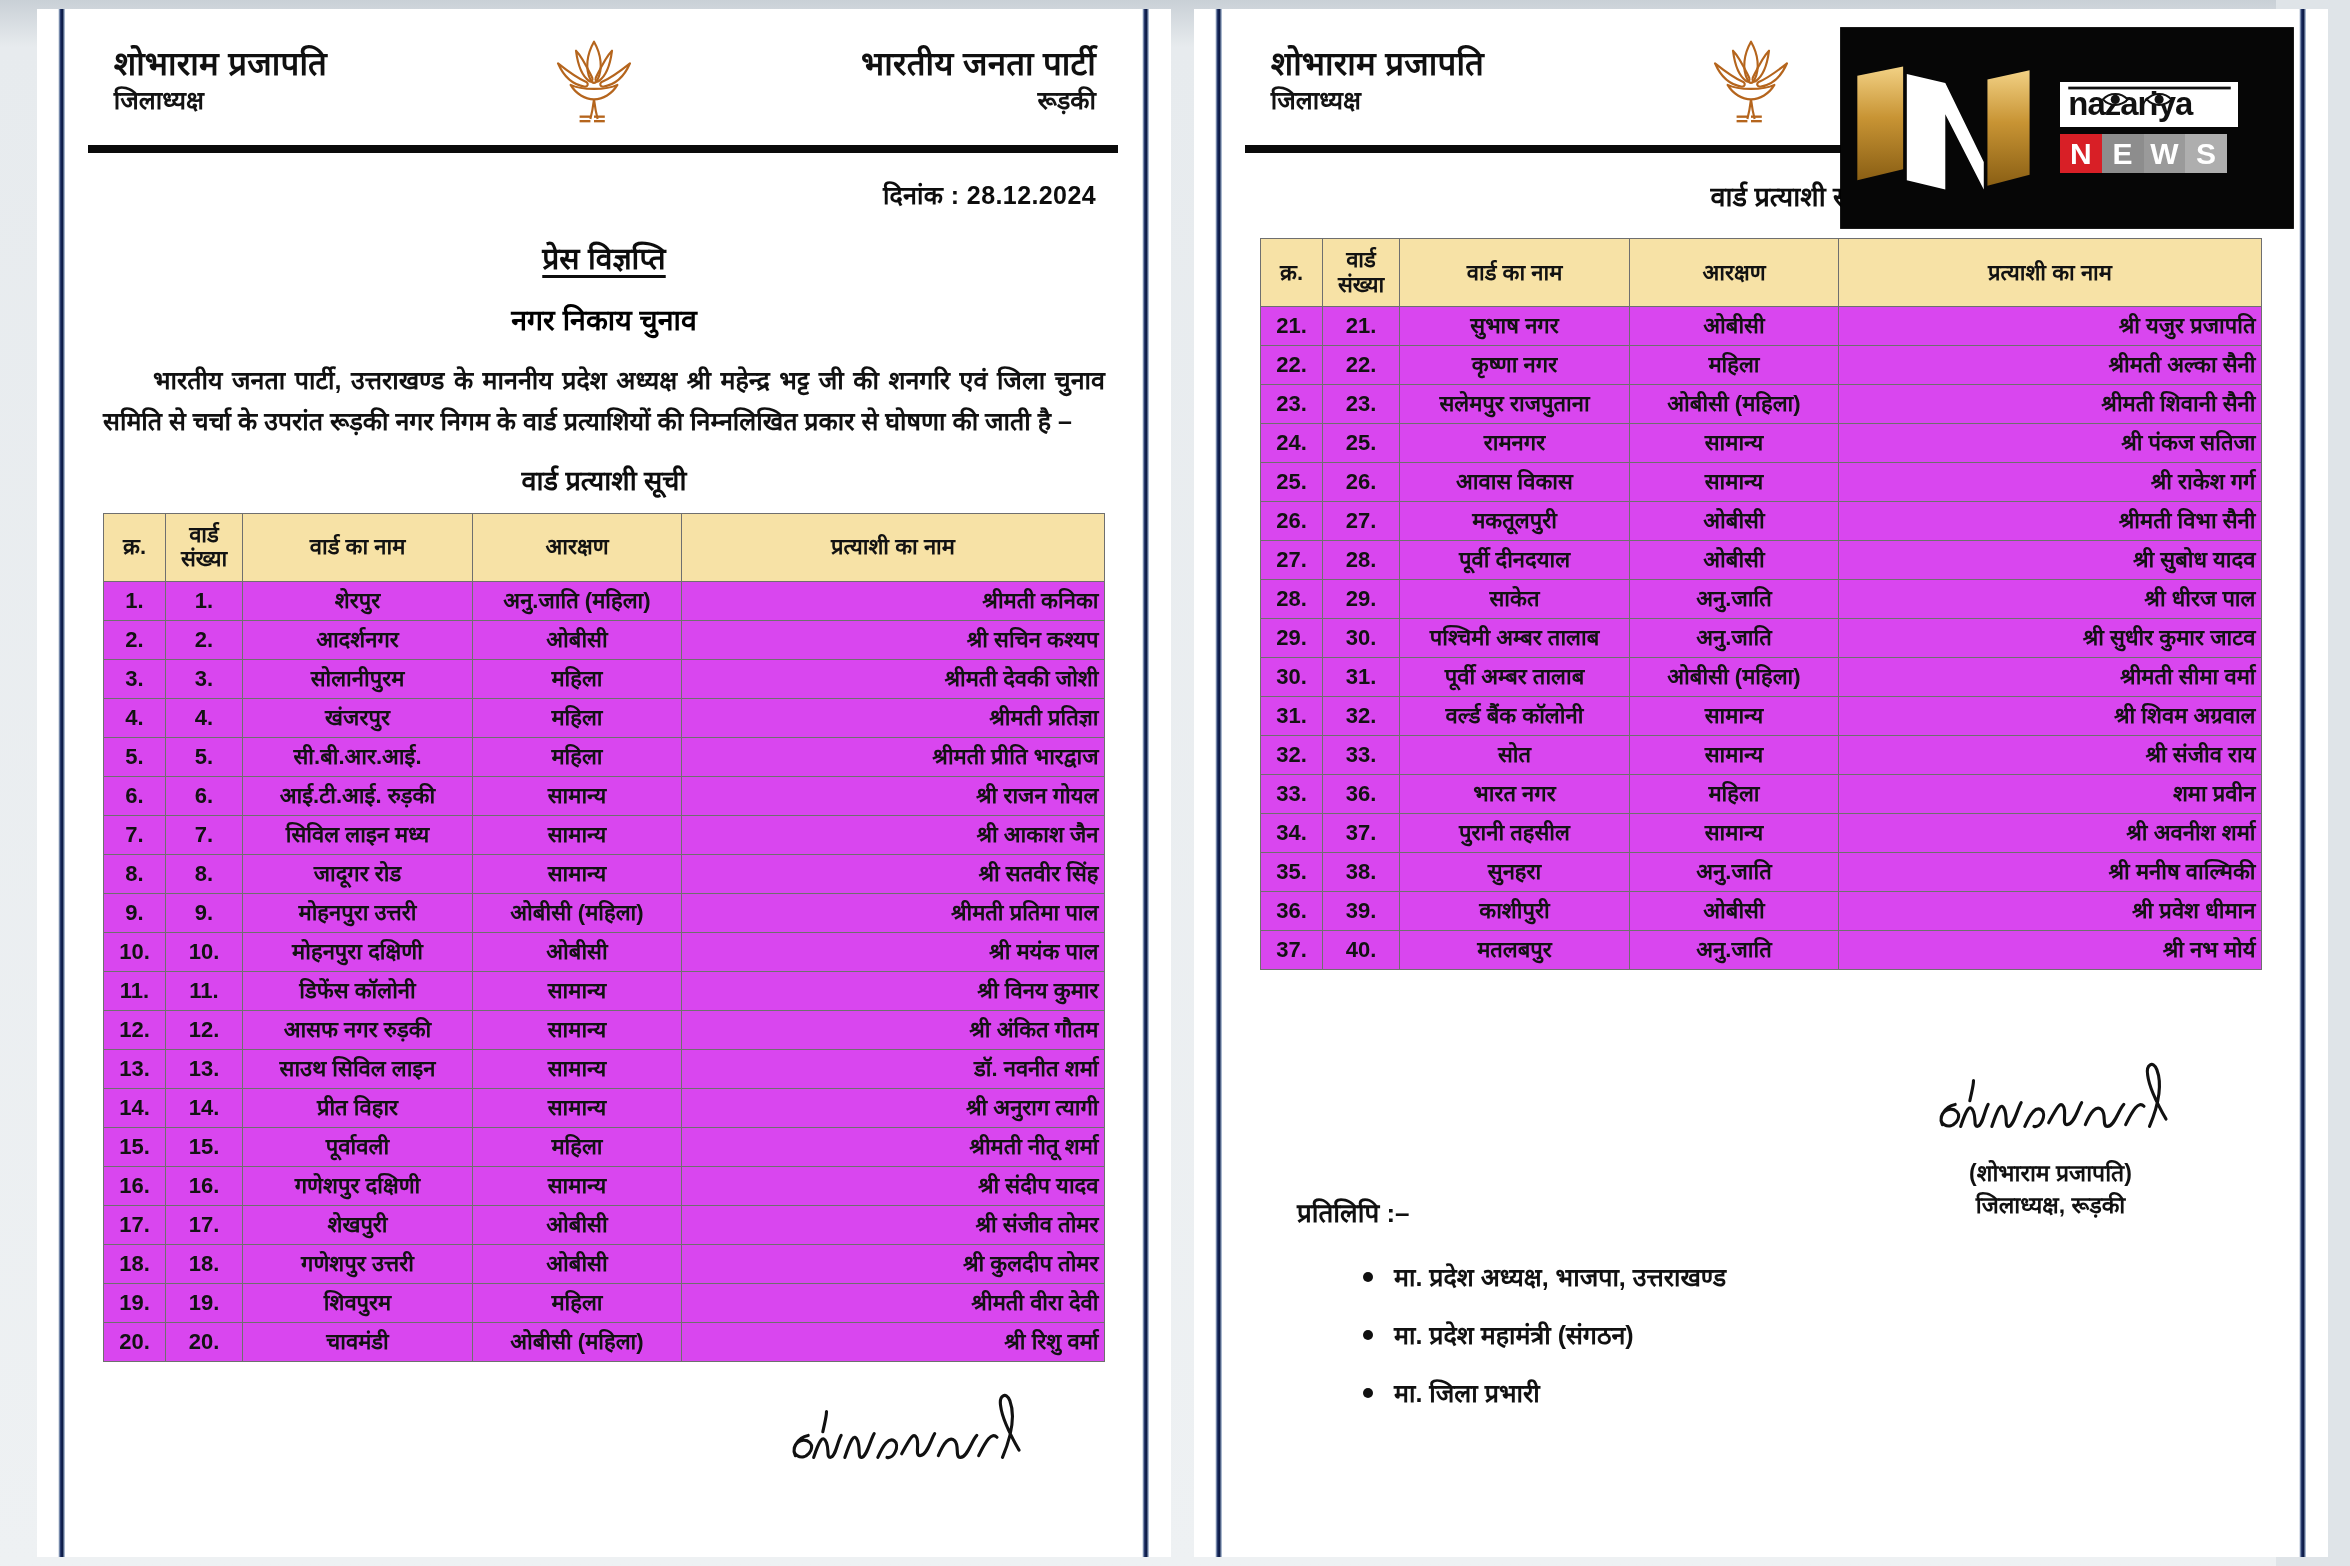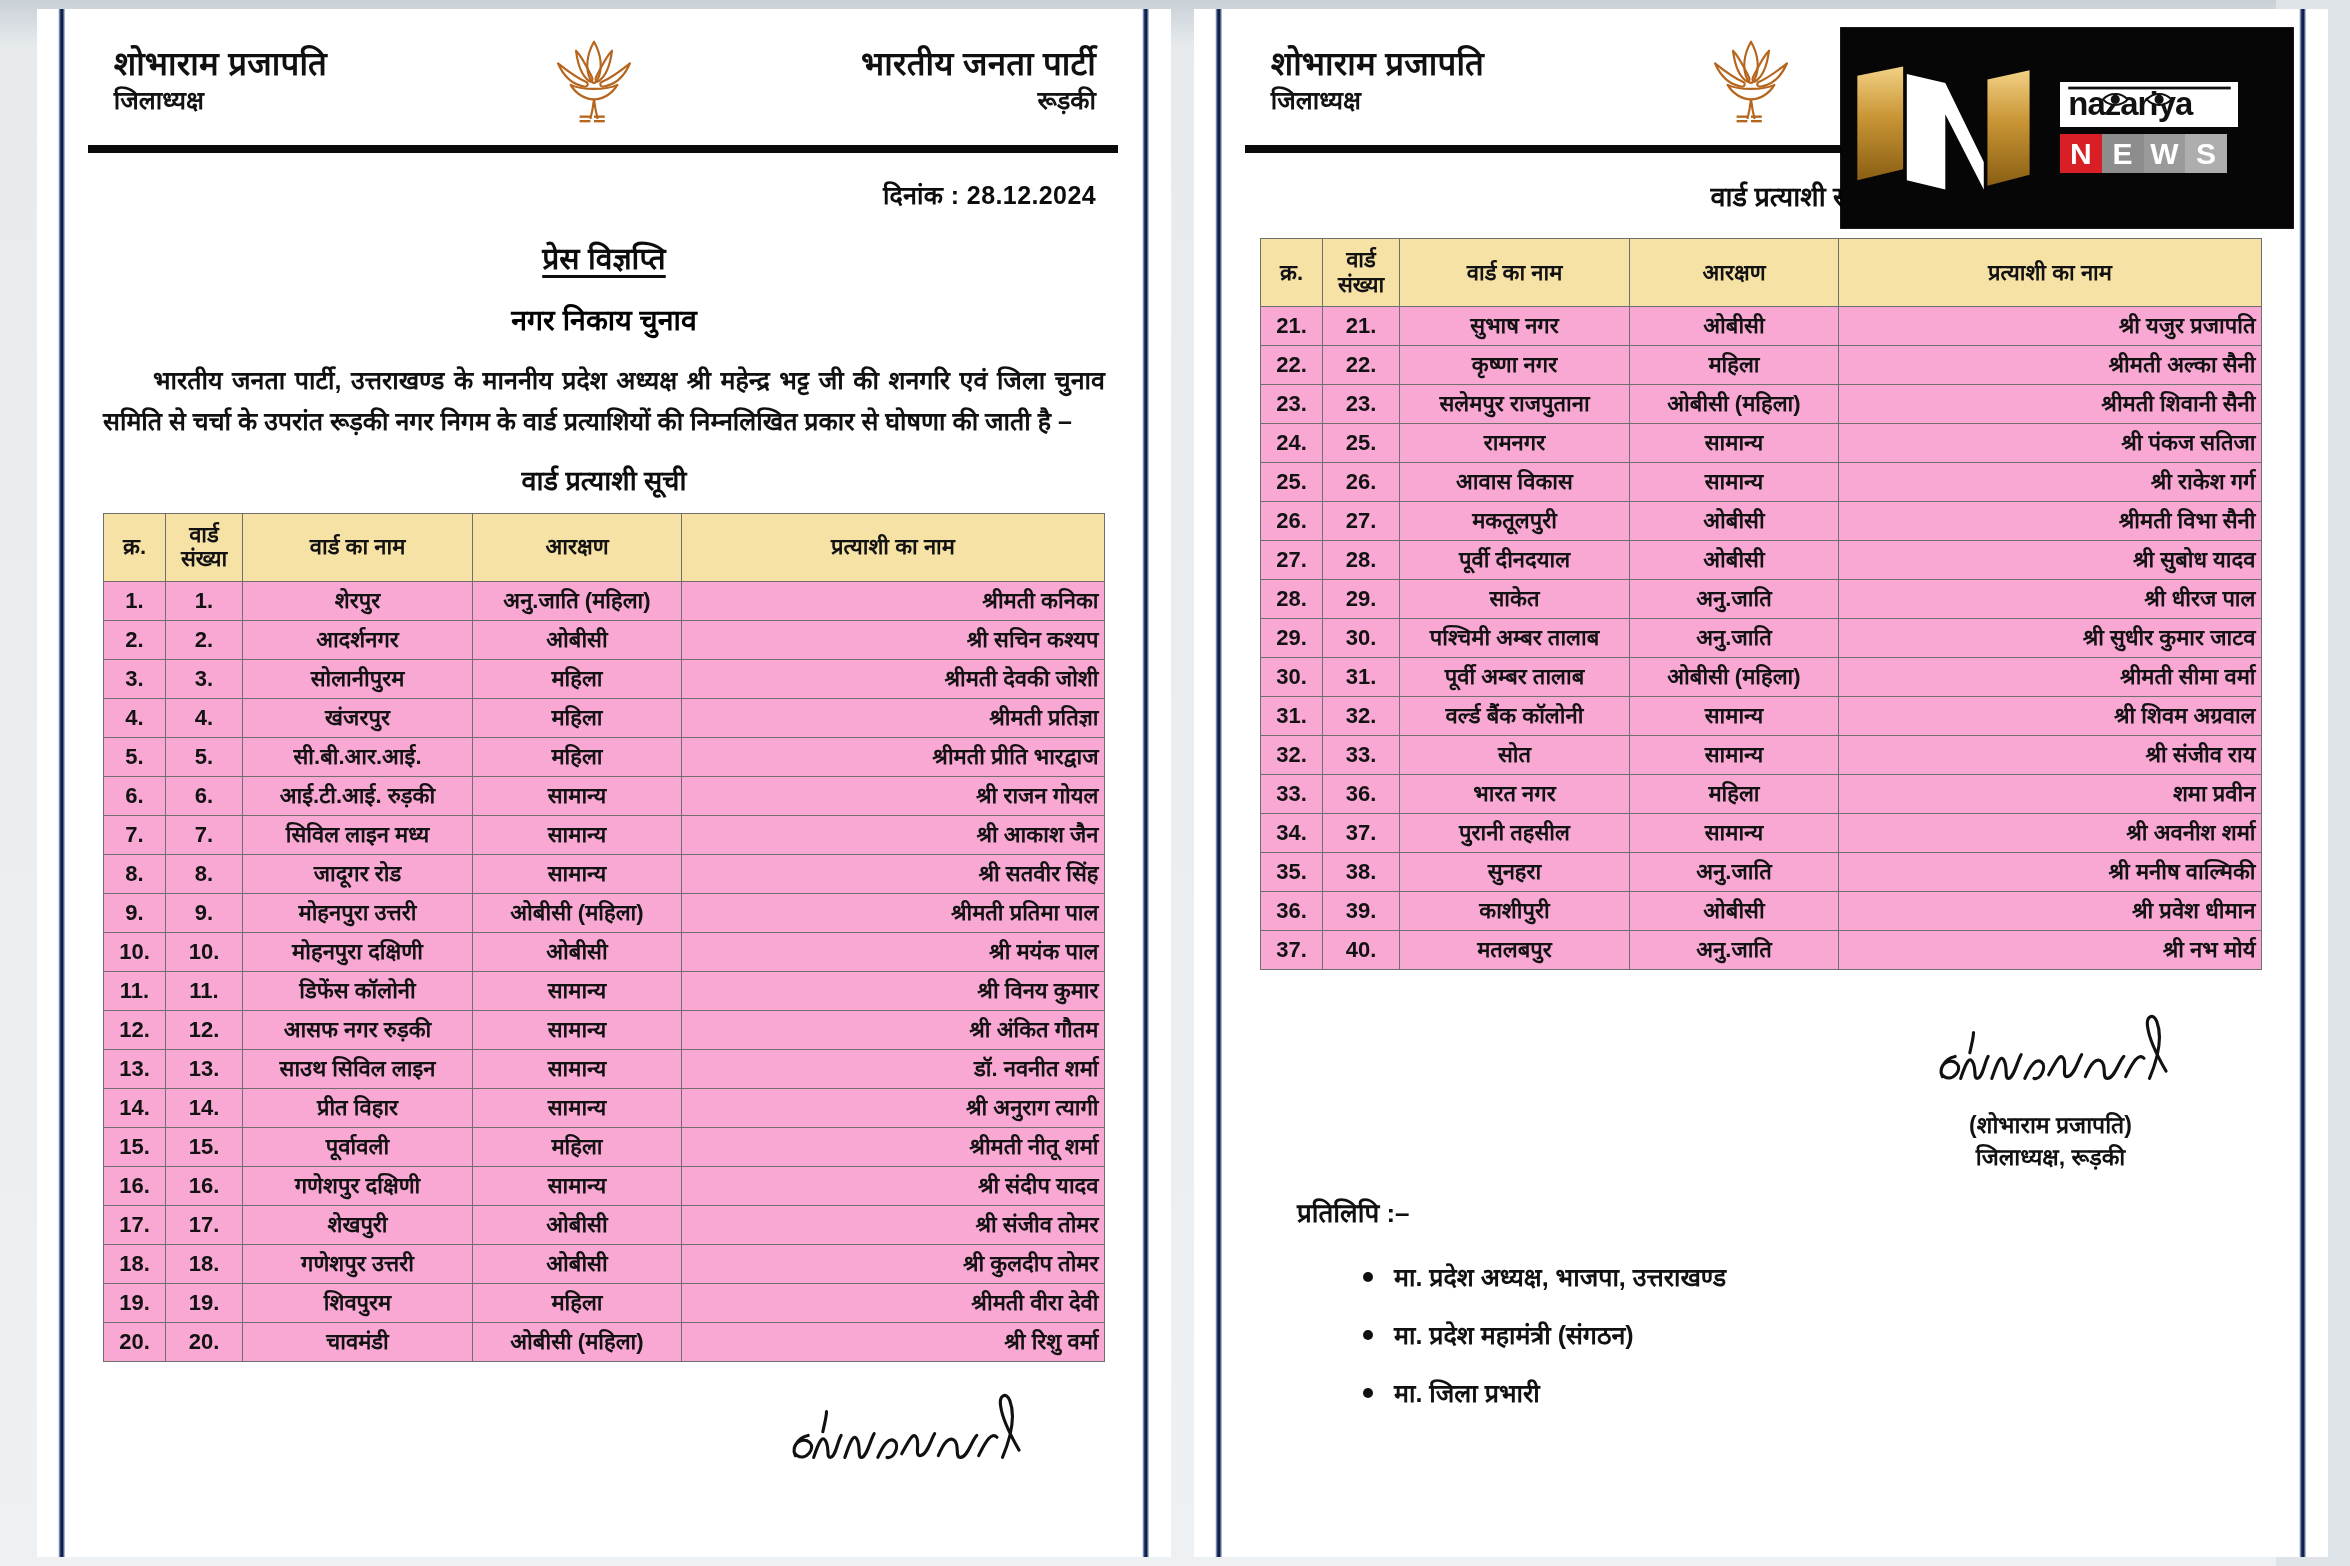--- a/index.html
+++ b/index.html
@@ -136,21 +136,21 @@
   
   .tbl-wrap { padding: 0 24px; }
   #tbl-wrap-left  { margin-top: 14.7px; }
   #tbl-wrap-right { margin-top: 24px; }
 
   table.ward {
     width: 100%;
     border-collapse: collapse;
     font-size: 22px;
     color: #121212;
-    background: #f9a8d4;
+    background: #d946ef;
   }
   table.ward th, table.ward td {
     border: 1.5px solid #6f6f6f;
     padding: 2.8px 5.5px;
     font-weight: 600;
     line-height: 1.28;
   }
   table.ward thead th {
     background: #f7e2a6;
     font-weight: 700;
@@ -180,21 +180,21 @@
   .sig-left {
     position: absolute;
     right: 88px;
     bottom: 72px;
     width: 275px;
   }
 
   .sig-right {
     position: absolute;
     right: 84px;
-    top: 996px;
+    top: 1044px;
     width: 303px;
     text-align: center;
   }
   .sig-name {
     font-size: 23px;
     font-weight: 600;
     color: #111;
     margin-top: 1.8px;
   }
   .sig-desig {

